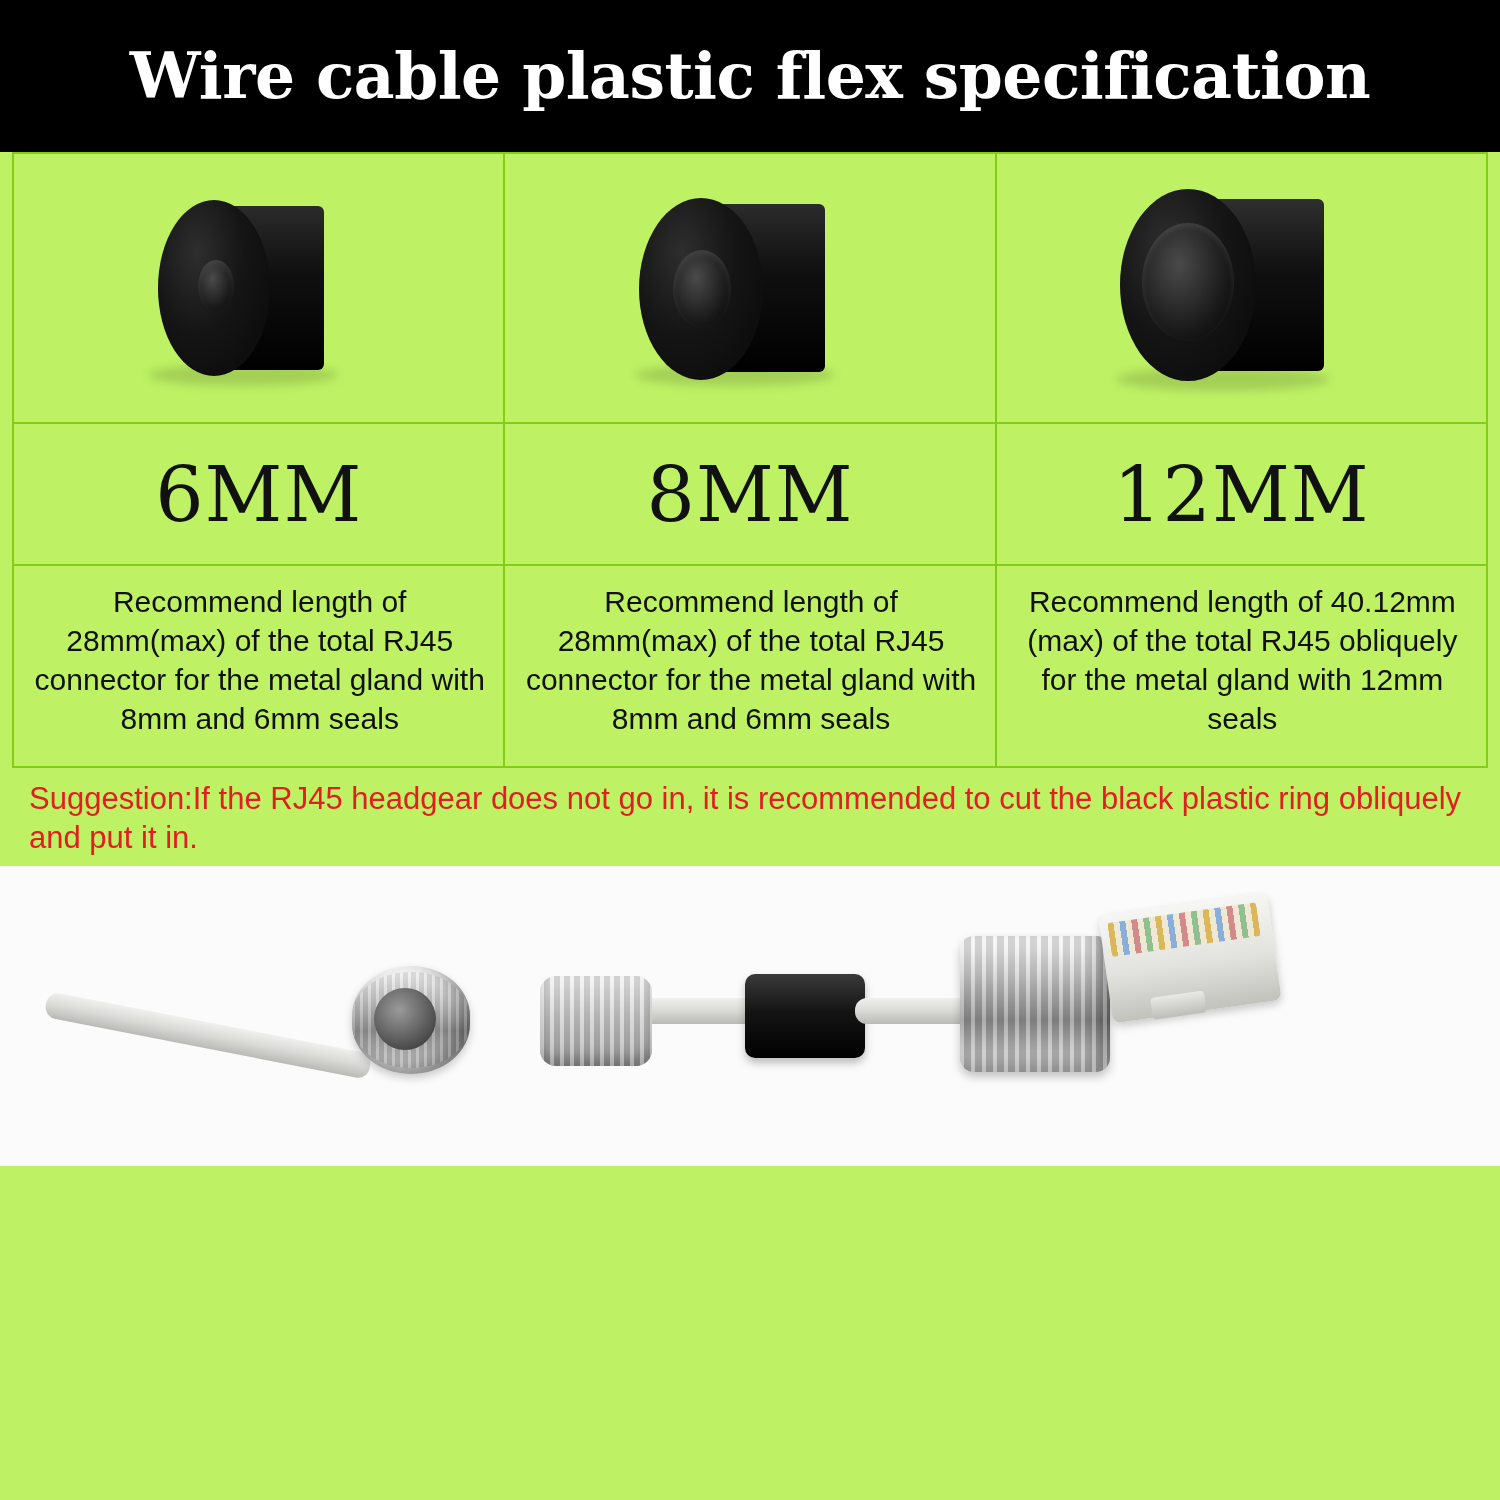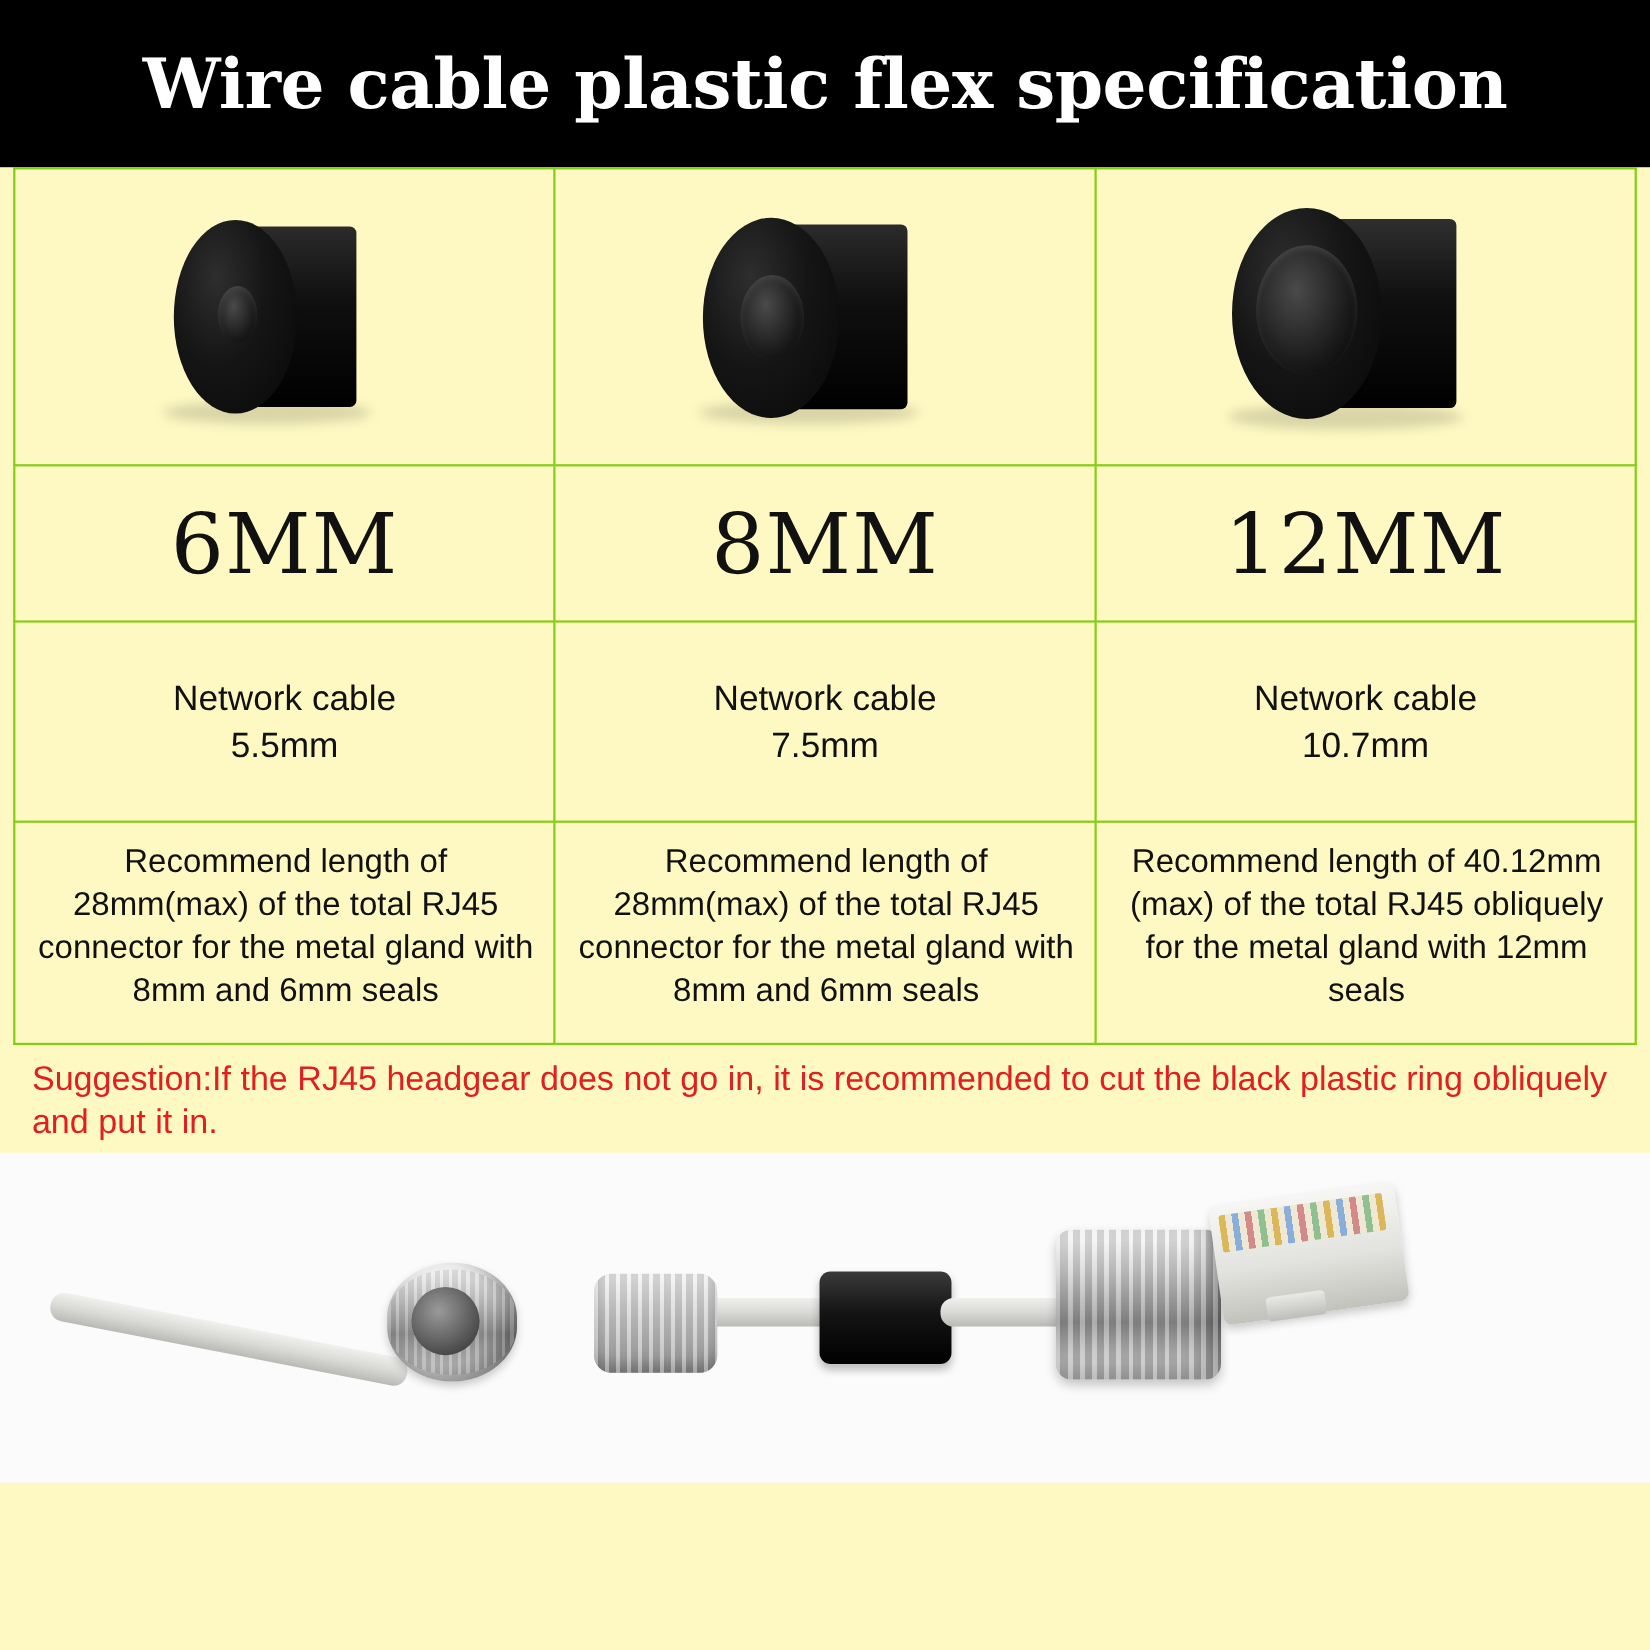--- a/index.html
+++ b/index.html
@@ -10,21 +10,21 @@
     width: 1500px;
     height: 1500px;
     background: #ffffff;
     font-family: "Liberation Sans", sans-serif;
     overflow: hidden;
   }
   .page {
     position: relative;
     width: 1500px;
     height: 1500px;
-    background: #fef9c3;
+    background: #bef264;
   }
 
   
   .header {
     height: 152px;
     background: #000000;
     display: flex;
     align-items: center;
     justify-content: center;
   }
@@ -311,34 +311,20 @@
         </td>
         <td>
           <span class="size-label">8MM</span>
         </td>
         <td>
           <span class="size-label">12MM</span>
         </td>
       </tr>
 
 
-      <tr class="row-net">
-        <td>
-          <span class="cell-text" style="white-space:pre-line">Network cable
-5.5mm</span>
-        </td>
-        <td>
-          <span class="cell-text" style="white-space:pre-line">Network cable
-7.5mm</span>
-        </td>
-        <td>
-          <span class="cell-text" style="white-space:pre-line">Network cable
-10.7mm</span>
-        </td>
-      </tr>
 
       <tr class="row-note">
         <td>
           <span class="note-text">Recommend length of 28mm(max) of the total RJ45 connector for the metal gland with 8mm and 6mm seals</span>
         </td>
         <td>
           <span class="note-text">Recommend length of 28mm(max) of the total RJ45 connector for the metal gland with 8mm and 6mm seals</span>
         </td>
         <td>
           <span class="note-text">Recommend length of 40.12mm (max) of the total RJ45 obliquely for the metal gland with 12mm seals</span>

